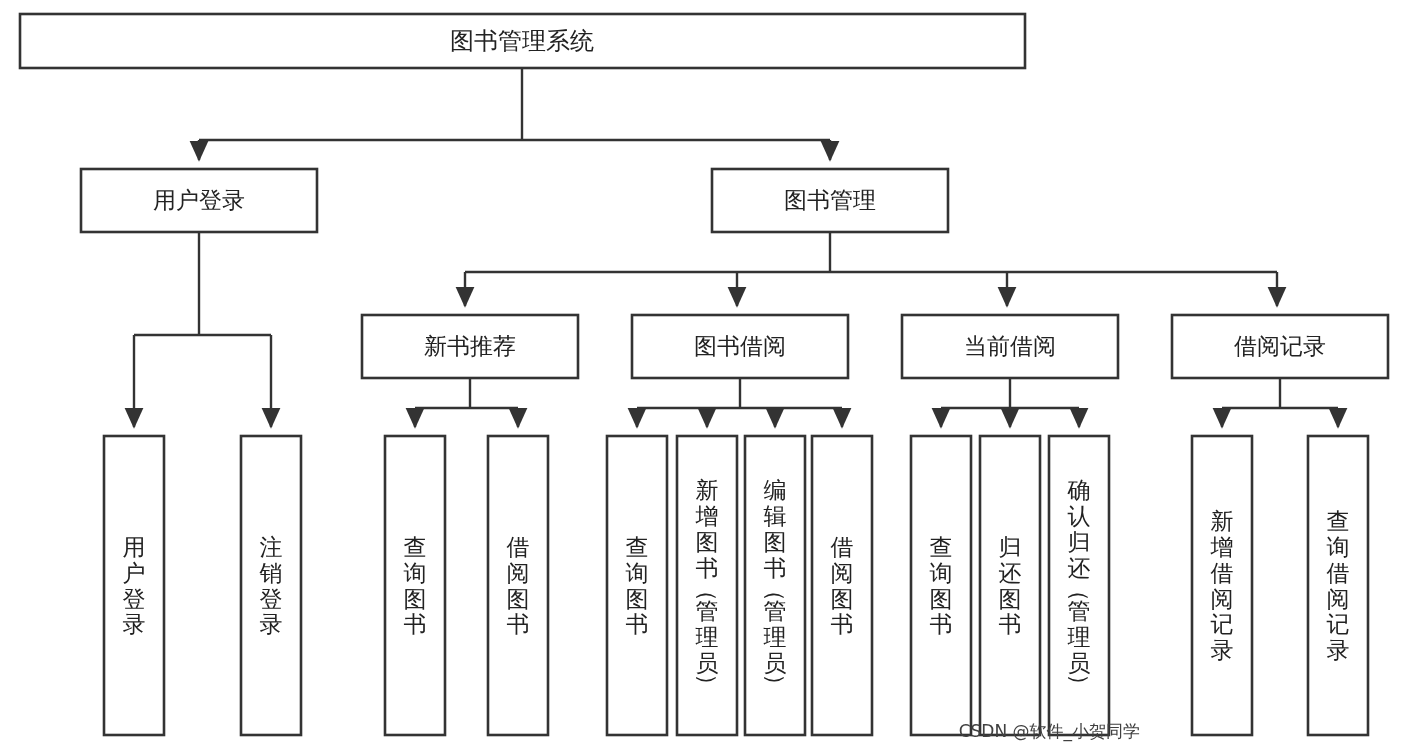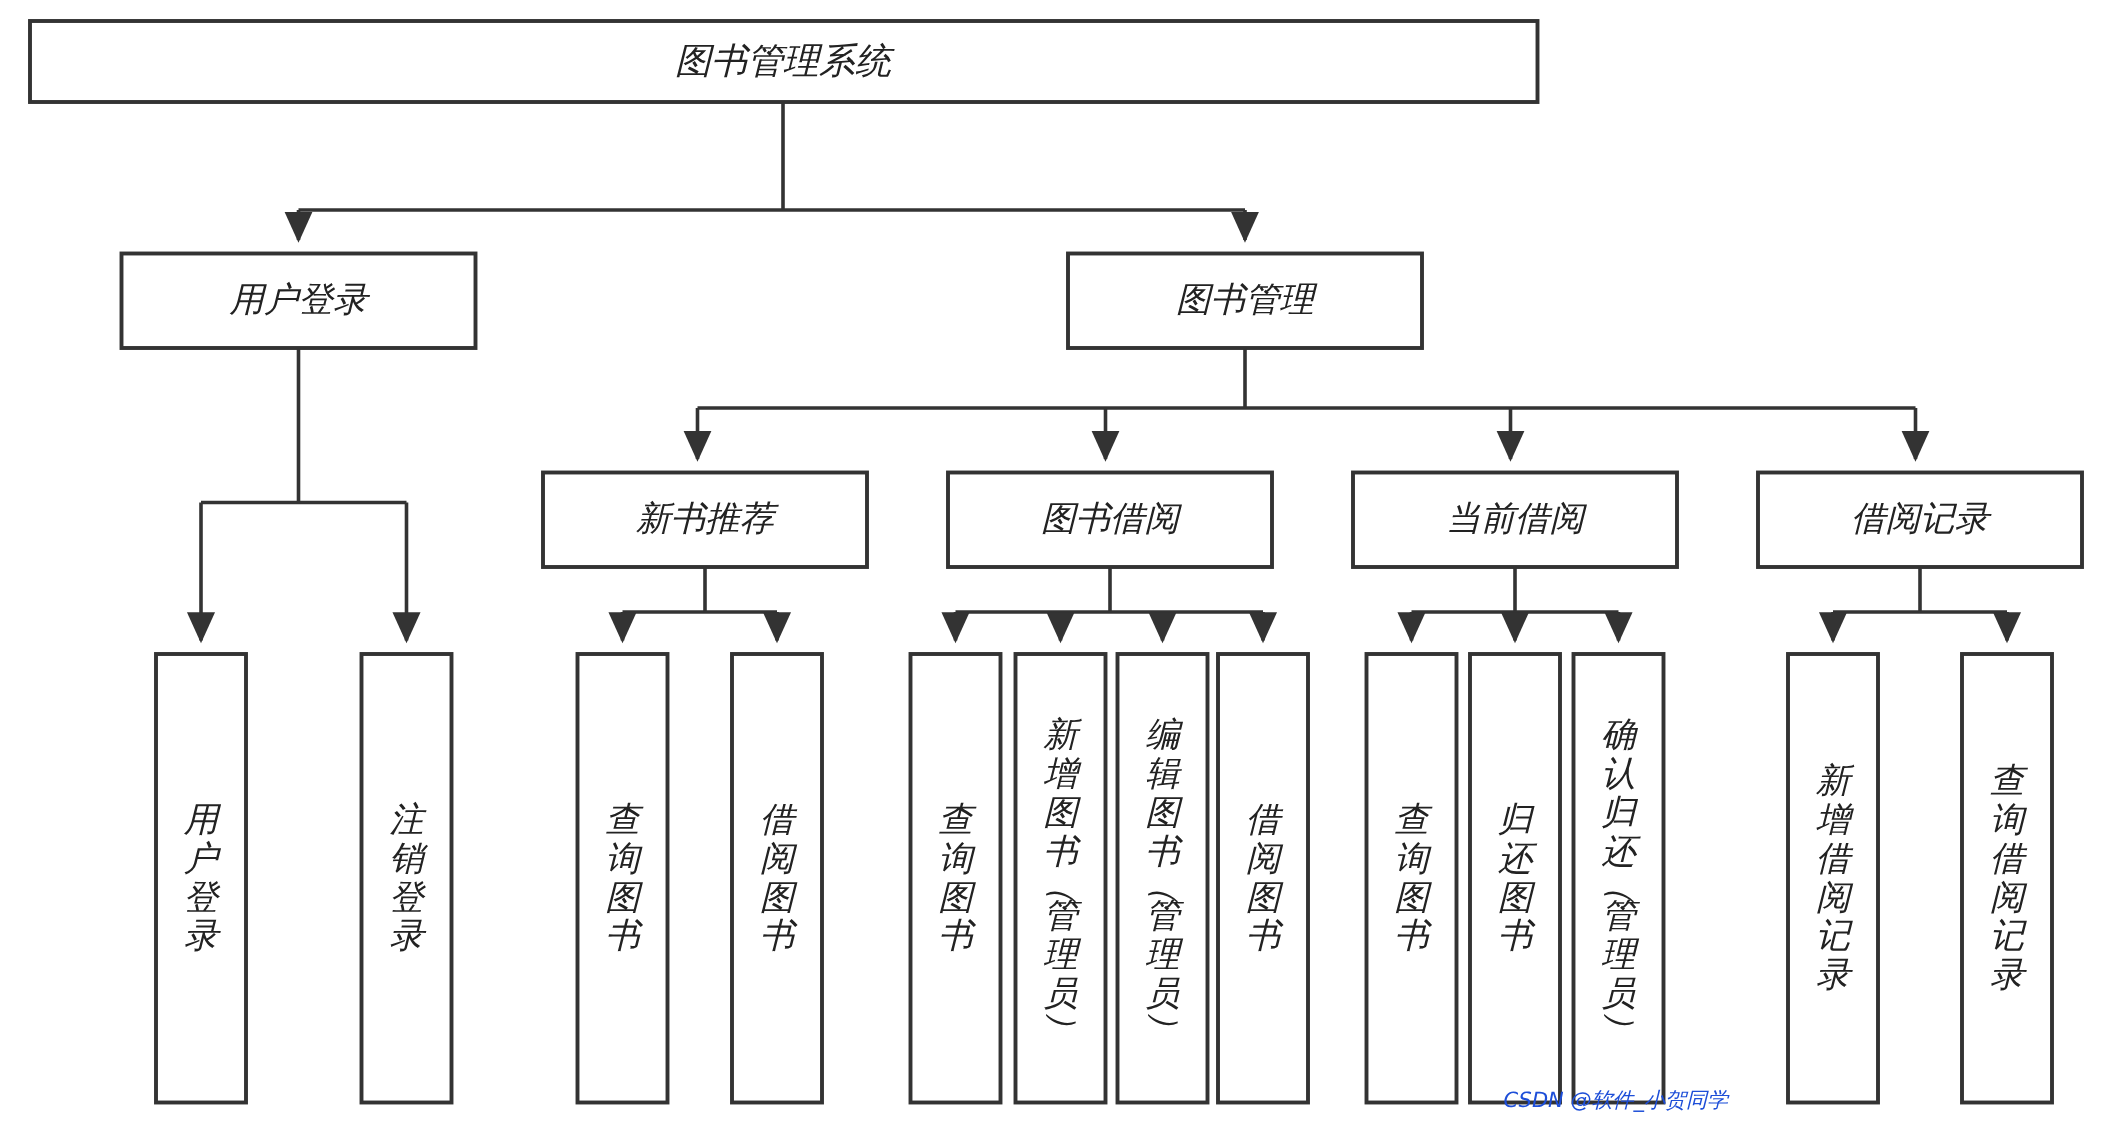--- a/index.html
+++ b/index.html
@@ -11,21 +11,20 @@
     width: 1405px;
     height: 747px;
     font-family: "DejaVu Sans", "Liberation Sans", sans-serif;
     overflow: hidden;
     position: relative;
   }
   #diagram-root {
     position: relative;
     width: 1160px;
     height: 747px;
-    font-style: italic;
   }
   svg.diagram-canvas {
     position: absolute;
     top: 0;
     left: 0;
     width: 1405px;
     height: 747px;
     display: block;
   }
   .node-box {
@@ -67,25 +66,25 @@
     font-family: "DejaVu Sans", "Liberation Sans", sans-serif;
     font-size: 23px;
     line-height: 1.13;
     color: #222222;
     text-align: center;
     white-space: pre-line;
     letter-spacing: 0;
   }
   .watermark {
     position: absolute;
-    right: 8px;
+    right: 20px;
     bottom: 4px;
     font-family: "DejaVu Sans", "Liberation Sans", sans-serif;
-    font-size: 14px;
-    color: #1d4ed8;
+    font-size: 17px;
+    color: #404040;
     white-space: nowrap;
     user-select: none;
   }
 </style>
 </head>
 <body>
 
 <div id="diagram-root">
 
   <svg class="diagram-canvas" viewBox="0 0 1405 747" xmlns="http://www.w3.org/2000/svg">

